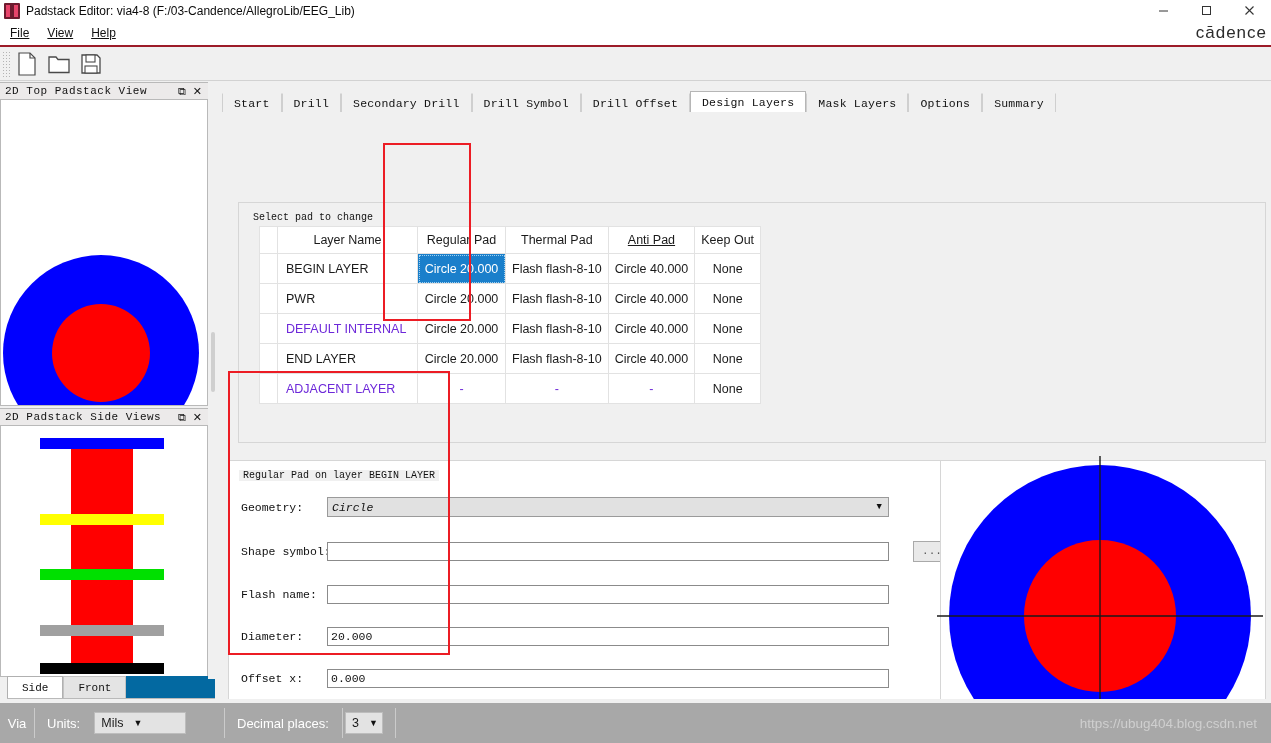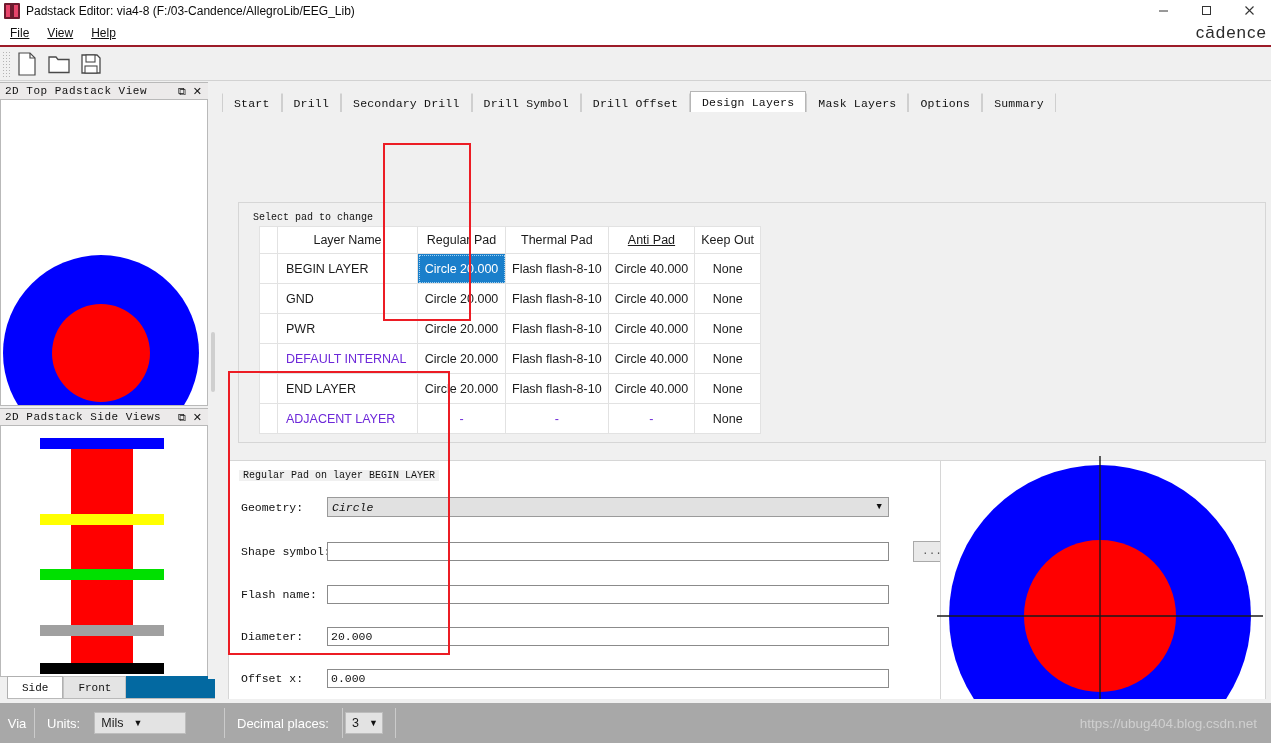--- a/index.html
+++ b/index.html
@@ -388,28 +388,20 @@
           <th class="col-therm">Thermal Pad</th>
           <th class="col-anti">Anti Pad</th>
           <th class="col-keep">Keep Out</th>
         </tr>
       </thead>
       <tbody>
         <tr>
           <td></td>
           <td class="layername">BEGIN LAYER</td>
           <td class="selcell">Circle 20.000</td>
-          <td>Flash flash-8-10</td>
-          <td>Circle 40.000</td>
-          <td>None</td>
-        </tr>
-        <tr>
-          <td></td>
-          <td class="layername">GND</td>
-          <td>Circle 20.000</td>
           <td>Flash flash-8-10</td>
           <td>Circle 40.000</td>
           <td>None</td>
         </tr>
         <tr>
           <td></td>
           <td class="layername">PWR</td>
           <td>Circle 20.000</td>
           <td>Flash flash-8-10</td>
           <td>Circle 40.000</td>

